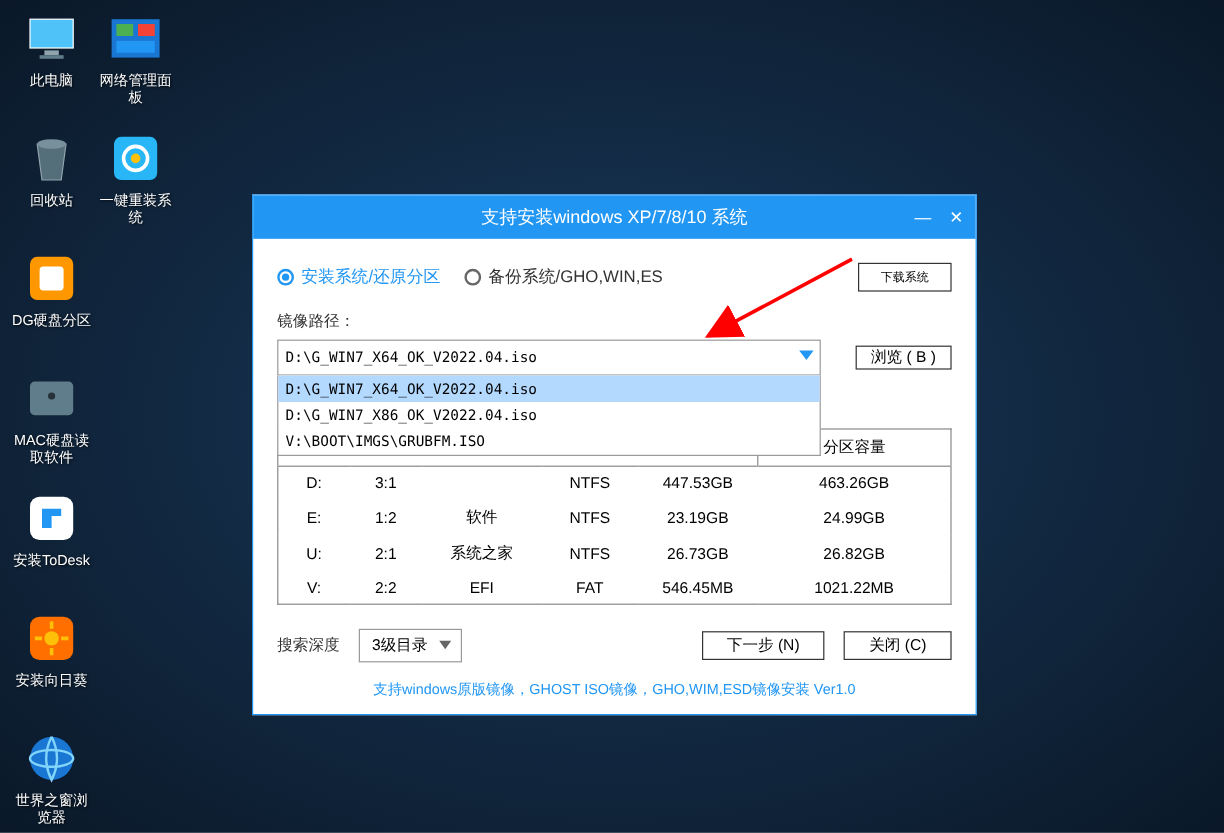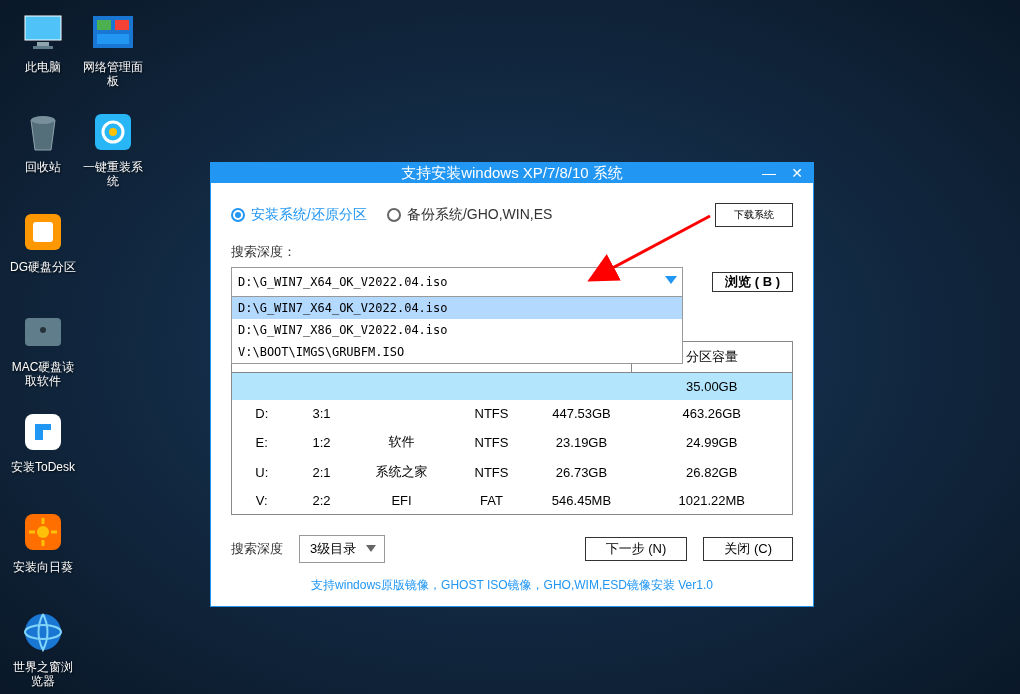--- a/index.html
+++ b/index.html
@@ -42,21 +42,21 @@
     
     .window {
       position: absolute;
       left: 210px;
       top: 162px;
       width: 604px;
       background: #fff;
       border: 1px solid #2196f3;
     }
     .titlebar {
-      height: 20px;
+      height: 36px;
       background: #2196f3;
       color: #fff;
       display: flex;
       align-items: center;
       justify-content: center;
       position: relative;
       font-size: 15px;
     }
     .titlebar-controls {
       position: absolute;
@@ -151,21 +151,20 @@
       cursor: pointer;
     }
 
     .browse-btn {
       border: 1px solid #333;
       padding: 0 12px;
       font-size: 13px;
       background: #fff;
       cursor: pointer;
       white-space: nowrap;
-      font-weight: bold;
     }
 
     .dropdown-list {
       position: absolute;
       left: 0;
       top: 30px;
       width: 100%;
       border: 1px solid #999;
       border-top: none;
       background: #fff;
@@ -367,21 +366,21 @@
           </div>
         <span class="radio-label">安装系统/还原分区</span>
       </div>
       <div class="radio-group">
         <div class="radio-outer unchecked"></div>
         <span class="radio-label dark">备份系统/GHO,WIN,ES</span>
       </div>
       <button class="dl-btn">下载系统</button>
     </div>
 
-    <div class="field-label">搜索深度：</div>
+    <div class="field-label">镜像路径：</div>
     <div class="path-row">
       <div class="path-combo">
         <input class="path-input" type="text" value="D:\G_WIN7_X64_OK_V2022.04.iso" style="">
         <div class="combo-arrow"></div>
         <div class="dropdown-list">
           <div class="dropdown-item highlight">D:\G_WIN7_X64_OK_V2022.04.iso</div>
           <div class="dropdown-item">D:\G_WIN7_X86_OK_V2022.04.iso</div>
           <div class="dropdown-item">V:\BOOT\IMGS\GRUBFM.ISO</div>
         </div>
       </div>
@@ -393,28 +392,20 @@
         <tr>
           <th style="width:60px"></th>
             <th style="width:60px"></th>
             <th style="width:100px"></th>
             <th style="width:80px"></th>
             <th style="width:100px"></th>
           <th>分区容量</th>
         </tr>
       </thead>
       <tbody>
-        <tr class="highlight">
-          <td></td>
-            <td></td>
-            <td></td>
-            <td></td>
-            <td></td>
-            <td>35.00GB</td>
-        </tr>
         <tr>
           <td>D:</td>
             <td>3:1</td>
             <td></td>
             <td>NTFS</td>
             <td>447.53GB</td>
             <td>463.26GB</td>
         </tr>
         <tr>
           <td>E:</td>

